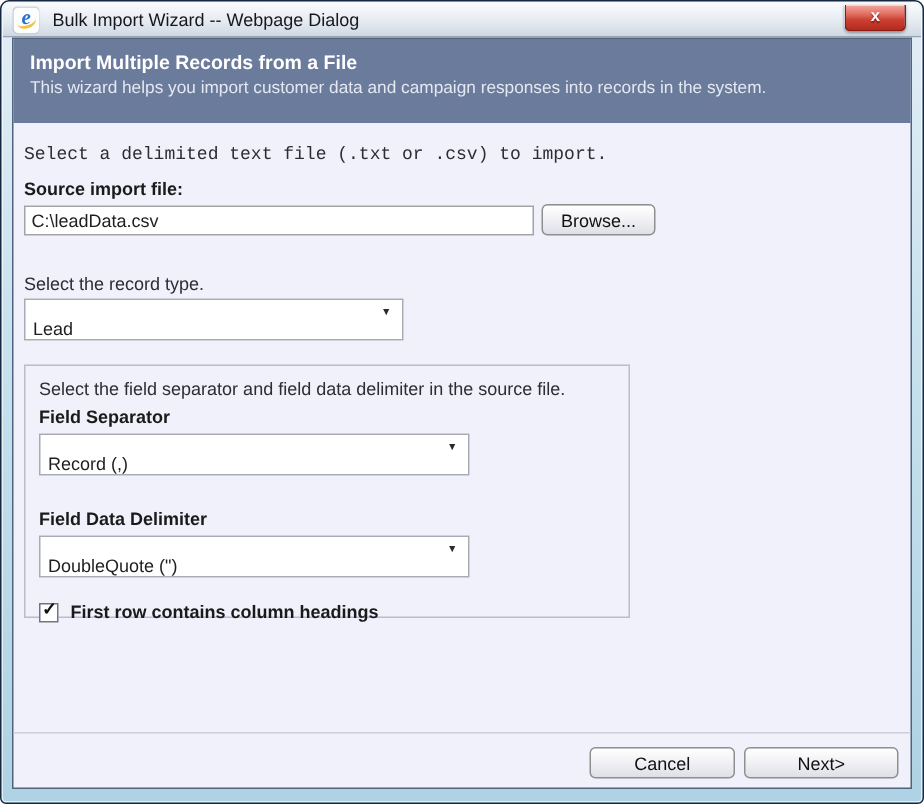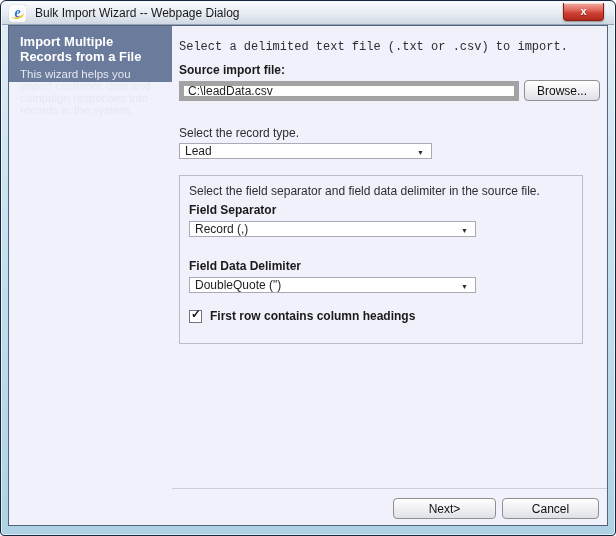--- a/index.html
+++ b/index.html
@@ -62,21 +62,21 @@
   }
   .close-glyph {
     font-size: 11px; font-weight: bold; line-height: 1;
     text-shadow: 0 1px 1px rgba(80,0,0,.55);
   }
   
   .dialog-body {
     position: absolute; top: 24px; left: 7px; right: 7px; bottom: 9px;
     border: 1px solid #52637c;
     background: #f0f1fb;
-    display: flex; flex-direction: row;
+    display: flex; flex-direction: column;
   }
   .header {
     height: 56px;
     background: #6b7b9b;
     padding: 8px 11px 0;
   }
   .header-title {
     margin: 0; font-size: 13px; font-weight: bold; color: #ffffff;
   }
   .header-subtitle {
@@ -88,37 +88,37 @@
     padding: 0 7px;
     color: #2d2d33;
   }
   .instr { margin: 0; font-size: 12px; }
   .instr.first { padding-top: 14px; font-family: Liberation Mono, monospace; }
   .instr.second { padding-top: 25px; }
   .lbl { margin: 9px 0 0; font-size: 12px; font-weight: bold; color: #1a1a1a; }
   .file-row { display: flex; align-items: center; gap: 5px; margin-top: 3px; }
   .text-input {
     width: 340px; height: 20px;
-    border: 5px solid #a3a3a3;
+    border: 1px solid #a3a3a3;
     background: #ffffff;
     font-family: "Liberation Sans", sans-serif;
     font-size: 12px; color: #1e1e1e;
     padding: 1px 4px;
   }
   .btn {
     height: 21px;
     border: 1px solid #8e8f8f; border-radius: 4px;
     background: linear-gradient(to bottom, #ffffff, #f2f2f6 45%, #dfdfe7);
     font-family: "Liberation Sans", sans-serif;
     font-size: 12px; color: #111111;
     padding: 0 12px;
     cursor: default;
   }
   .selectbox {
-    position: relative; height: 16px; margin-top: 3px;
+    position: relative; height: 28px; margin-top: 3px;
     border: 1px solid #a9abb4; background: #ffffff;
     display: flex; align-items: flex-end;
     padding-left: 5px; font-size: 12px; color: #1e1e1e;
     cursor: default;
   }
   .selectbox .arrow {
     position: absolute; right: 7px; top: 5px;
     font-size: 7px; color: #2b2b2b; line-height: 1;
   }
   .record-select { width: 253px; }
@@ -213,19 +213,19 @@
 
         <div class="checkbox-row">
           <span class="checkbox">
             <span class="checkmark">✓</span>
           </span>
           <span class="checkbox-label">First row contains column headings</span>
         </div>
       </fieldset>
 
       <div class="footer">
+        <button class="btn btn-cancel">Cancel</button>
         <button class="btn btn-next">Next&gt;</button>
-        <button class="btn btn-cancel">Cancel</button>
       </div>
 
     </div>
   </div>
 </div>
 
 </body></html>

